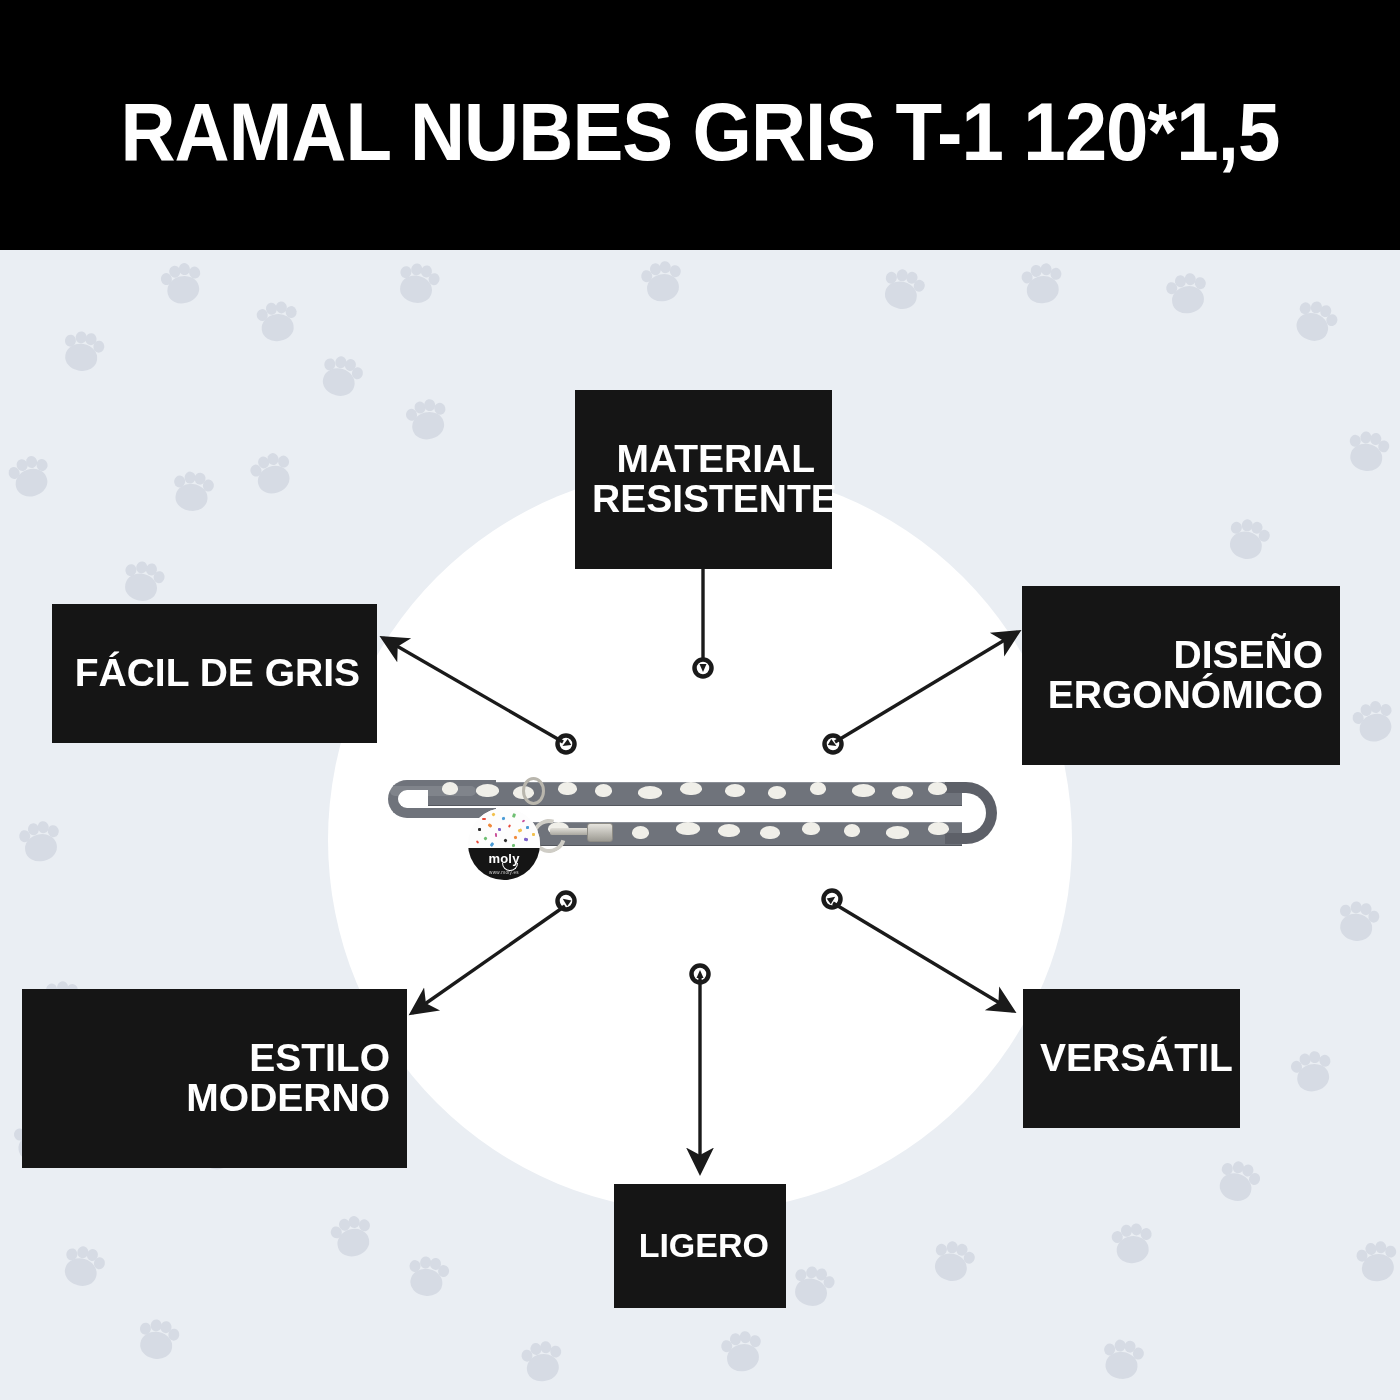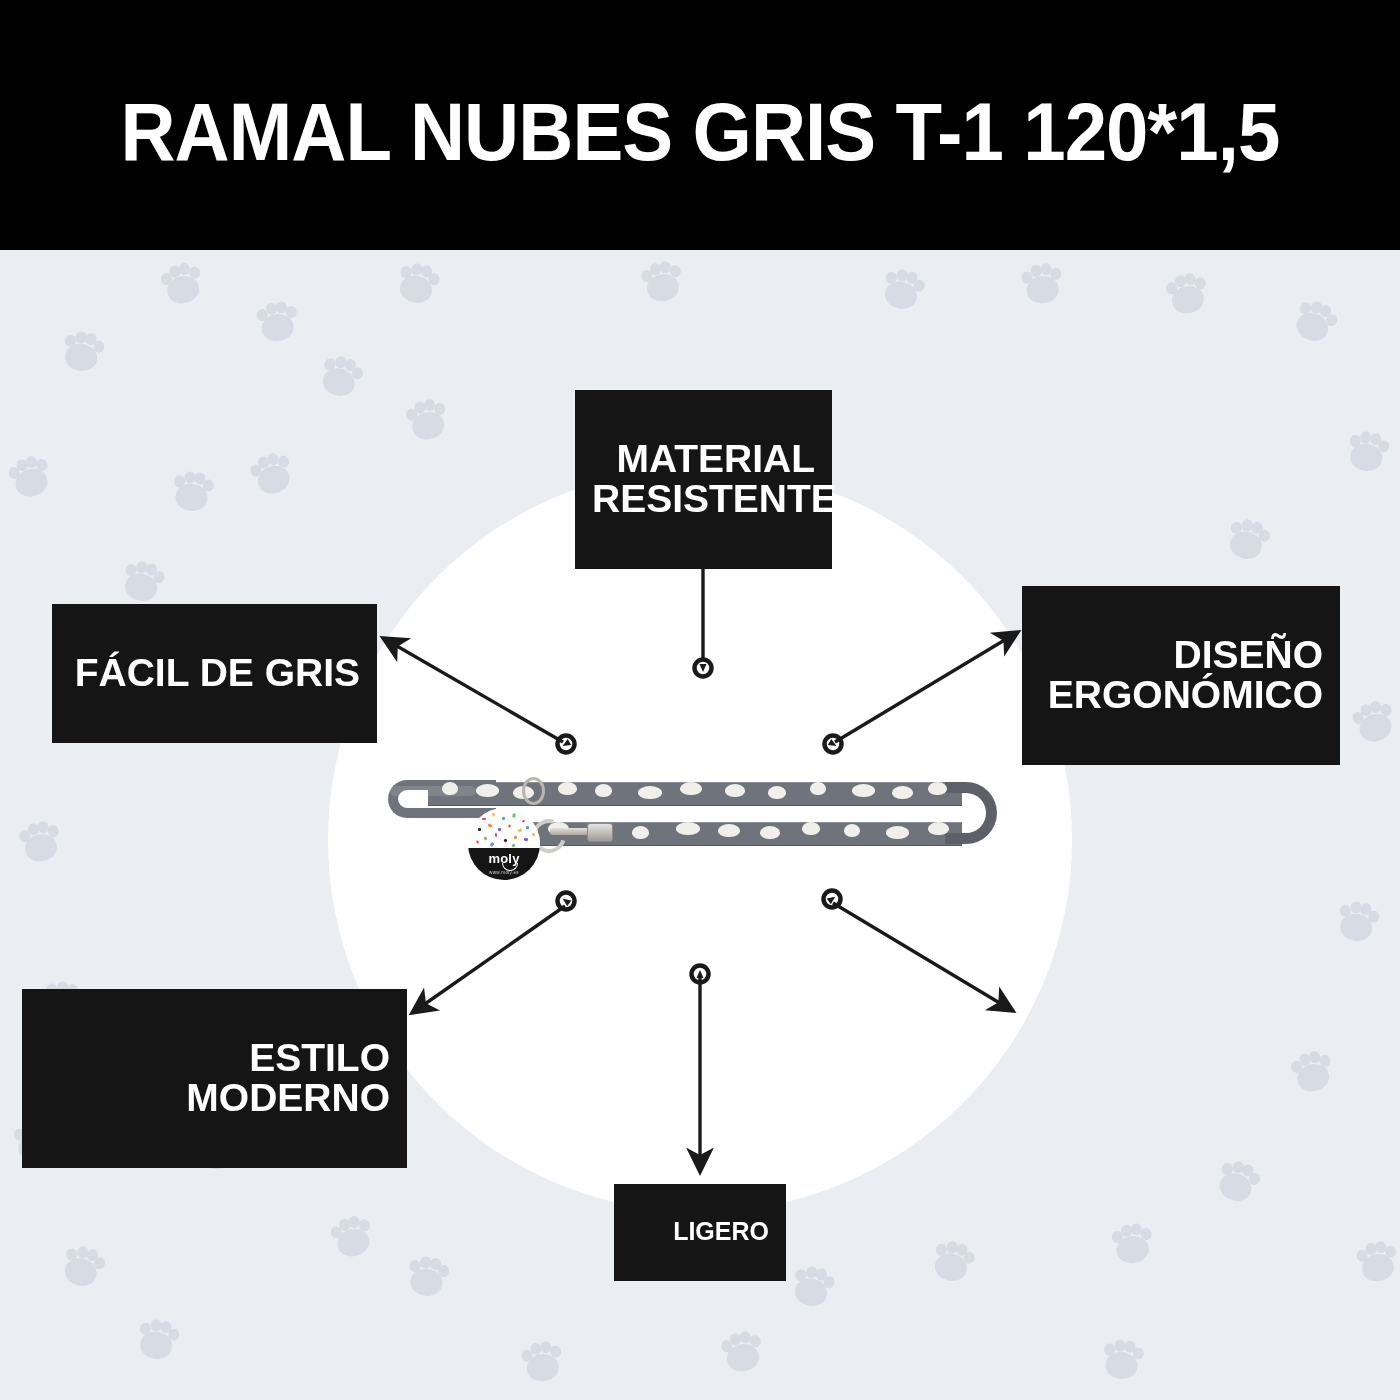--- a/index.html
+++ b/index.html
@@ -544,18 +544,21 @@
 
   <div class="label" style="left:1022px;top:586px;width:318px;font-size:39px;">
     <span class="ltext">DISEÑO
 ERGONÓMICO</span>
   </div>
 
   <div class="label" style="left:22px;top:989px;width:385px;font-size:39px;">
     <span class="ltext">ESTILO MODERNO</span>
   </div>
 
-
-  <div class="label" style="left:614px;top:1184px;width:172px;font-size:25px;">
+  <div class="label" style="left:1023px;top:989px;width:217px;font-size:39px;">
+    <span class="ltext">VERSÁTIL</span>
+  </div>
+
+  <div class="label" style="left:614px;top:1184px;width:172px;font-size:34px;">
     <span class="ltext">LIGERO</span>
   </div>
 
 </div>
 
 </body></html>

